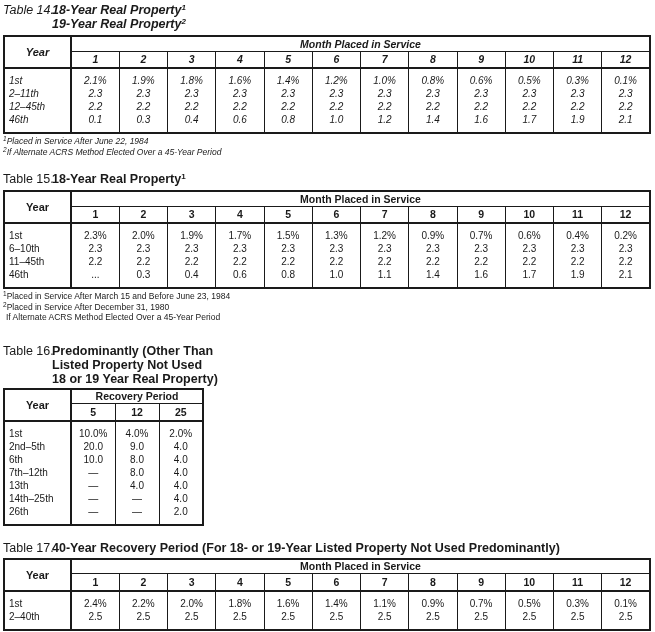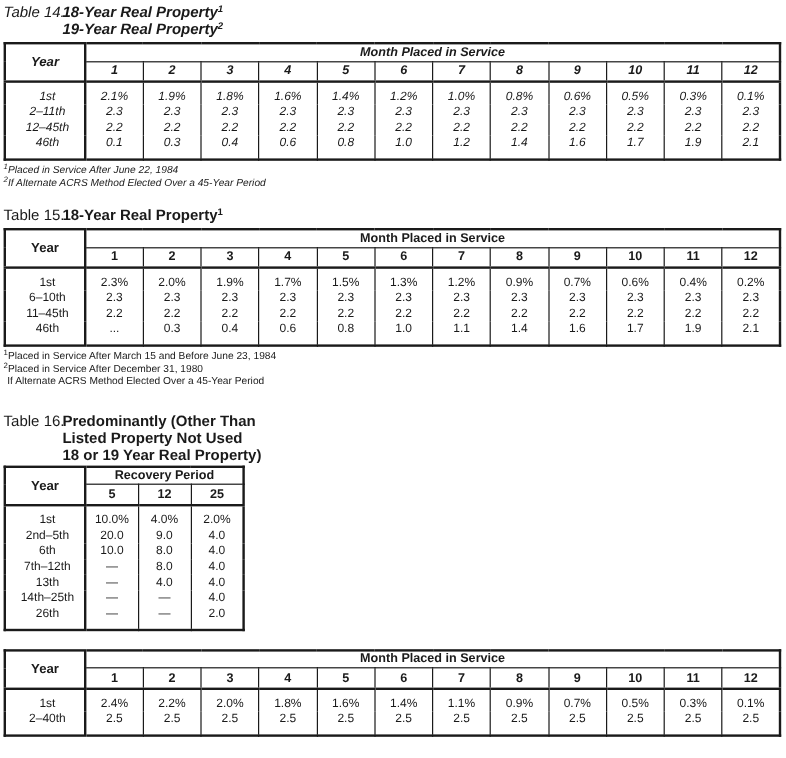--- a/index.html
+++ b/index.html
@@ -73,21 +73,21 @@
   }
   .acrs th.col-h {
     height: 17px;
     border-left: 1px solid #1a1a1a;
     border-bottom: 2px solid #1a1a1a;
   }
   .acrs th.col-h:first-child { border-left: none; }
 
   .acrs tbody td { line-height: 13px; border: none; }
   .acrs tbody td.year-c {
-    text-align: center;
+    text-align: left;
     padding-left: 4px;
     border-right: 2px solid #1a1a1a;
   }
   .acrs tbody td.val { border-left: 1px solid #1a1a1a; }
   .acrs tbody td.val.first { border-left: 2px solid #0ea5e9; }
   .acrs tbody tr:first-child td { padding-top: 5px; }
   .acrs tbody tr:last-child td { padding-bottom: 6px; }
 
   
   .notes { margin-top: 2px; }
@@ -357,20 +357,21 @@
           <td class="val first">—</td>
           <td class="val">—</td>
           <td class="val">2.0</td>
         </tr>
       </tbody>
     </table>
   <div class="notes"></div>
 </section>
 
 <section class="block" id="s17">
+  <p class="tbl-title"><span class="lbl">Table 17.</span><span class="title-lines"><span class="title-line"><span>40-Year Recovery Period (For 18- or 19-Year Listed Property Not Used Predominantly)</span></span></span></p>
   <table class="acrs wide">
       <thead>
         <tr>
           <th class="year-h" rowspan="2">Year</th>
           <th class="group-h" colspan="12">Month Placed in Service</th>
         </tr>
         <tr>
           <th class="col-h">1</th>
           <th class="col-h">2</th>
           <th class="col-h">3</th>

